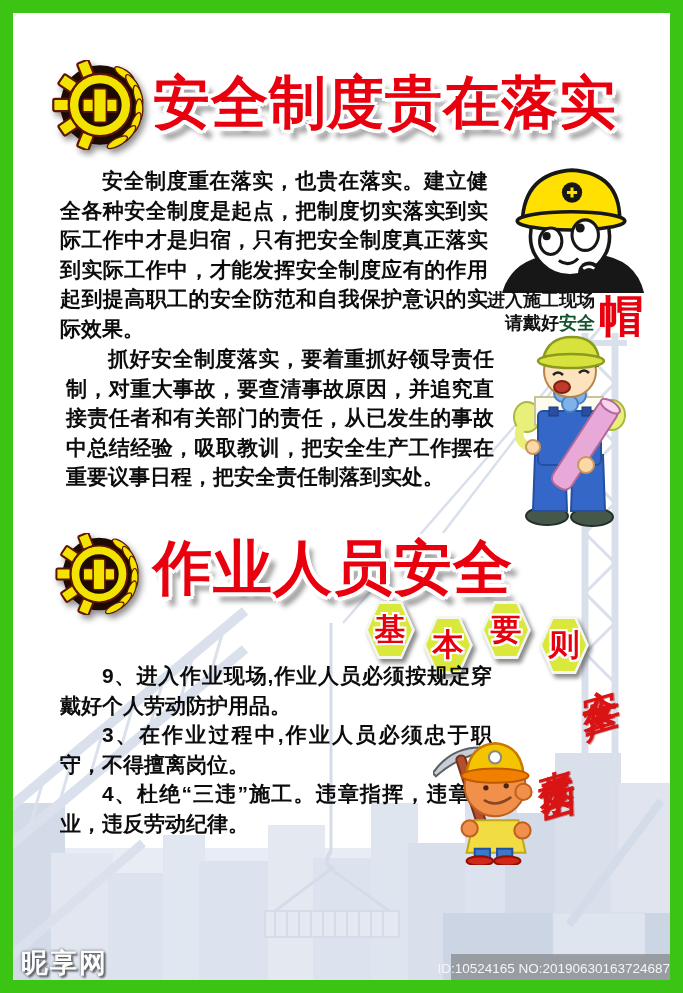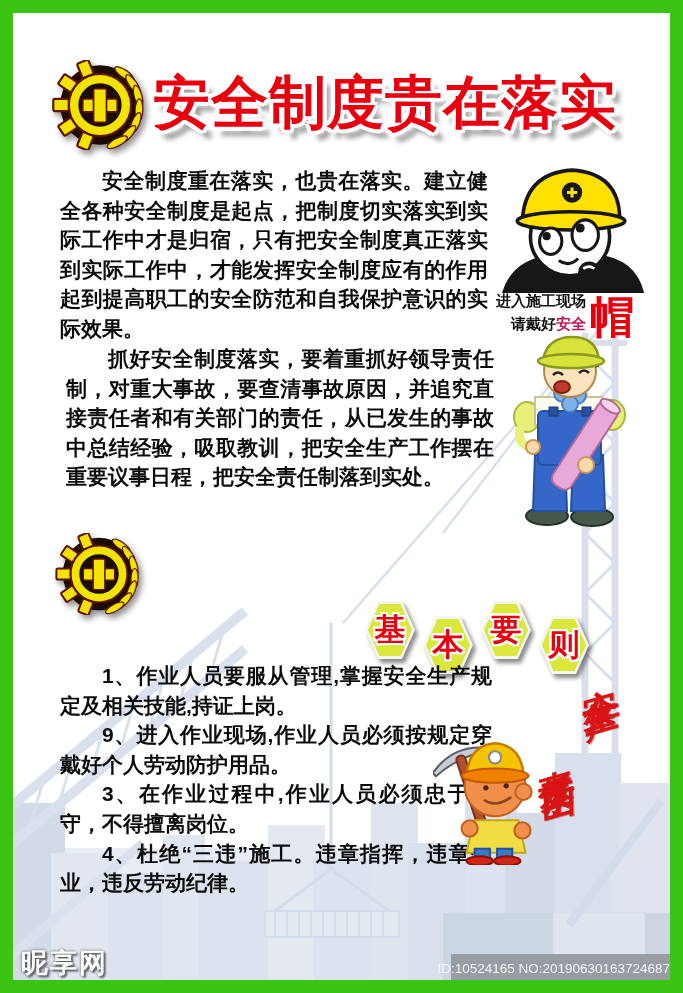--- a/index.html
+++ b/index.html
@@ -25,22 +25,22 @@
   
   .para{color:#0c0c0c;font-size:21px;line-height:29.6px;text-align:justify;font-weight:600;margin:0;}
   .para.indent{text-indent:2em;}
   .copy-1{left:47px;top:153px;width:428px;}
   .copy-2{left:53px;top:331px;width:428px;}
   .rules{left:47px;top:648px;width:432px;}
   .rules p{margin:0;}
 
   
   .helmet-caption{left:452px;top:276px;width:200px;display:flex;align-items:flex-end;justify-content:center;}
-  .caption-lines{text-align:right;font-weight:bold;color:#111;font-size:15px;line-height:23px;white-space:nowrap;}
-  .caption-red{color:#be185d;font-family:Liberation Mono, monospace;}
+  .caption-lines{text-align:right;font-weight:bold;color:#111;font-size:18px;line-height:23px;white-space:nowrap;}
+  .caption-red{color:#14532d;font-family:Liberation Mono, monospace;}
   .caption-big{font-size:44px;line-height:40px;color:#e8000f;font-weight:bold;margin-left:4px;}
 
   
   .hex-row{left:352px;top:588px;display:flex;gap:8px;}
   .hex{position:relative;width:50px;height:58px;filter:drop-shadow(3px 4px 2px rgba(40,40,40,.55));}
   .hex:nth-child(even){margin-top:15px;}
   .hex .rim,.hex .fill{position:absolute;clip-path:polygon(26% 0,74% 0,100% 50%,74% 100%,26% 100%,0 50%);}
   .hex .rim{inset:0;background:#f4f6f0;}
   .hex .fill{inset:3px;background:#d9e83b;}
   .hex .ch{position:absolute;inset:0;display:flex;align-items:center;justify-content:center;
@@ -221,20 +221,21 @@
         <ellipse cx="101" cy="73" rx="13" ry="4.5" transform="rotate(112 101 73)"></ellipse>
         <ellipse cx="92" cy="86" rx="13" ry="4.5" transform="rotate(132 92 86)"></ellipse>
         <ellipse cx="80" cy="95" rx="13" ry="4.5" transform="rotate(152 80 95)"></ellipse>
       </g>
       <circle cx="60" cy="52" r="27" fill="none" stroke="#f2e400" stroke-width="4"></circle>
       <g fill="#f2e400" stroke="#5e1405" stroke-width="2">
         <rect x="40" y="45" width="40" height="15" rx="2"></rect>
         <rect x="52.5" y="33" width="15" height="39" rx="2"></rect>
       </g>
     </svg>
+    <div class="abs big-title title-2">作业人员安全</div>
 
     <div class="abs hex-row">
       <div class="hex">
           <div class="rim"></div>
           <div class="fill"></div>
           <div class="ch">基</div>
         </div>
       <div class="hex">
           <div class="rim"></div>
           <div class="fill"></div>
@@ -246,21 +247,20 @@
           <div class="ch">要</div>
         </div>
       <div class="hex">
           <div class="rim"></div>
           <div class="fill"></div>
           <div class="ch">则</div>
         </div>
     </div>
 
     <div class="abs rules">
-      <p class="para indent">1、作业人员要服从管理,掌握安全生产规定及相关技能,持证上岗。</p>
       <p class="para indent">9、进入作业现场,作业人员必须按规定穿戴好个人劳动防护用品。</p>
       <p class="para indent">3、在作业过程中,作业人员必须忠于职守，不得擅离岗位。</p>
       <p class="para indent">4、杜绝“三违”施工。违章指挥，违章作业，违反劳动纪律。</p>
     </div>
 
     <div class="abs calli">
       <span class="calli-col c1">安全生产</span>
       <span class="calli-col c2">责任泰山</span>
     </div>
 

